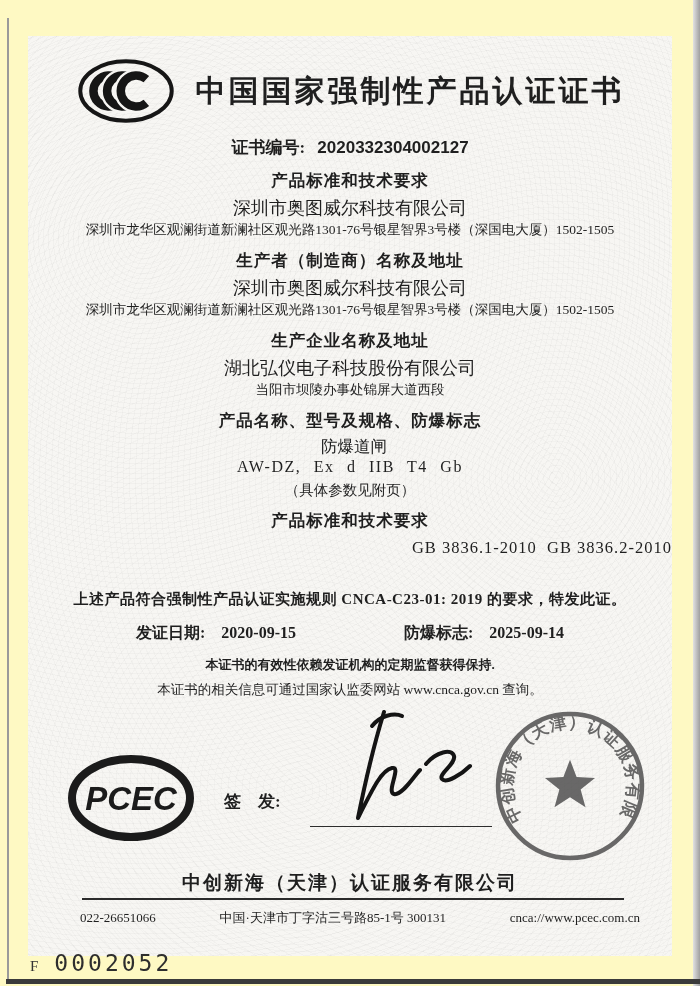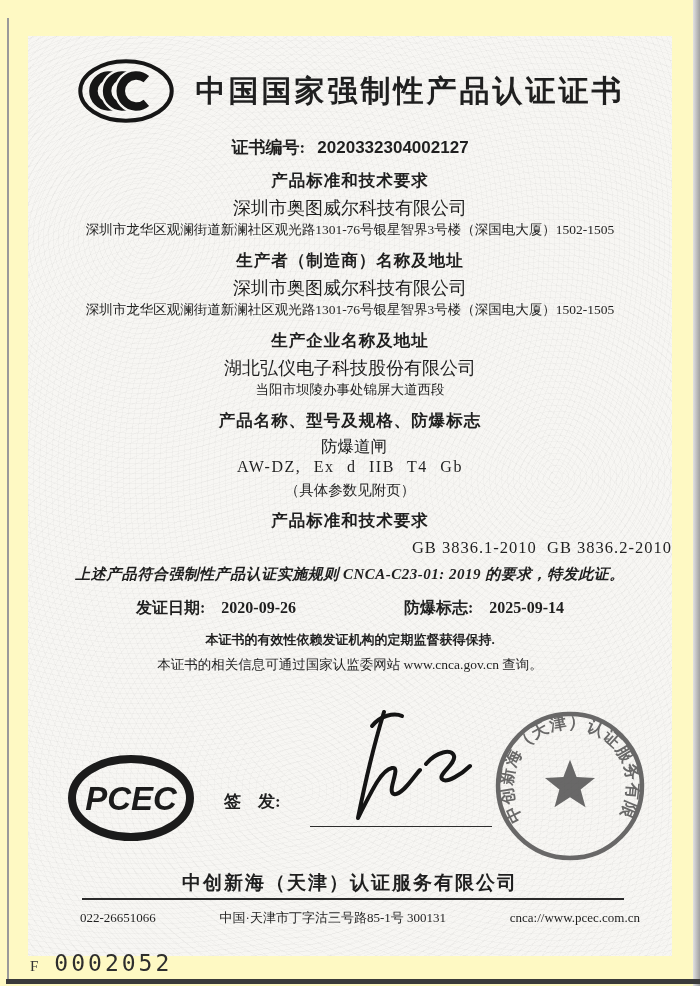--- a/index.html
+++ b/index.html
@@ -36,21 +36,21 @@
   .certno .val{margin-left:8px;font-family:"Liberation Sans","DejaVu Sans",sans-serif;font-weight:bold;}
 
   .sec-heading{margin-top:12px;font-size:16.5px;font-weight:bold;letter-spacing:1px;line-height:1.25;}
   .company{margin-top:5px;font-size:18px;line-height:1.25;}
   .addr{margin-top:3px;font-size:13.5px;line-height:1.25;}
   .prod-name{margin-top:5px;font-size:16.5px;line-height:1.25;padding-left:8px;}
   .prod-model{margin-top:0;font-size:16px;letter-spacing:1.5px;word-spacing:7px;line-height:1.25;font-family:"Liberation Serif",serif;}
   .prod-note{margin-top:4px;font-size:14.5px;line-height:1.25;}
   .gb-line{margin-top:6px;font-size:16.5px;white-space:pre;letter-spacing:1px;line-height:1.25;text-align:right;}
 
-  .statement{margin-top:6px;font-size:15px;font-weight:bold;letter-spacing:.5px;font-style:italic;}
+  .statement{margin-top:31px;font-size:15px;font-weight:bold;letter-spacing:.5px;}
   .dates-row{margin-top:14px;display:flex;justify-content:center;gap:108px;font-size:16px;font-weight:bold;}
   .dates-row .dval{margin-left:16px;}
   .note1{margin-top:12px;font-size:13px;font-weight:bold;}
   .note2{margin-top:7px;font-size:13.5px;}
 
   .pcec{position:absolute;left:36px;top:716px;}
   .sign-label{position:absolute;left:196px;top:754px;font-size:17px;font-weight:bold;white-space:nowrap;}
   .sign-line{position:absolute;left:282px;top:790px;width:182px;border-top:1.5px solid #2d2d2d;}
   .signature{position:absolute;left:292px;top:668px;}
   .seal{position:absolute;left:466px;top:674px;opacity:.82;}
@@ -109,21 +109,21 @@
     <div class="prod-model">AW-DZ, Ex d IIB T4 Gb</div>
     <div class="prod-note">（具体参数见附页）</div>
 
     <div class="sec-heading">产品标准和技术要求</div>
     <div class="gb-line">GB 3836.1-2010  GB 3836.2-2010</div>
 
     <div class="statement">上述产品符合强制性产品认证实施规则 CNCA-C23-01: 2019 的要求，特发此证。</div>
 
     <div class="dates-row">
       <div>
-        <span>发证日期:</span><span class="dval">2020-09-26</span>
+        <span>发证日期:</span><span class="dval">2020-09-15</span>
       </div>
       <div>
         <span>防爆标志:</span><span class="dval">2025-09-14</span>
       </div>
     </div>
 
     <div class="note1">本证书的有效性依赖发证机构的定期监督获得保持.</div>
     <div class="note2">本证书的相关信息可通过国家认监委网站 www.cnca.gov.cn 查询。</div>
 
     <svg class="pcec" width="134" height="92" viewBox="0 0 134 92">

